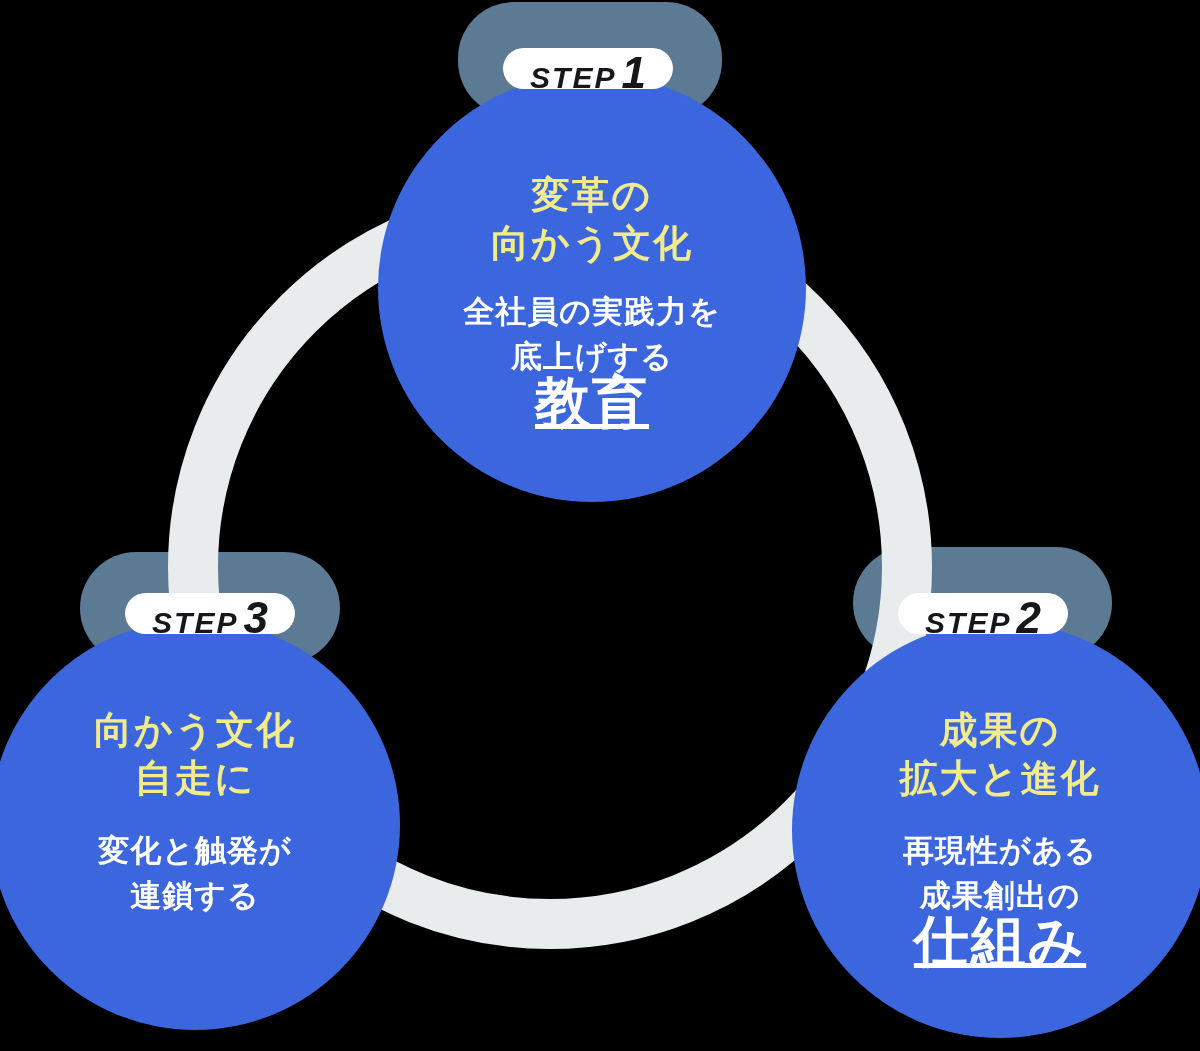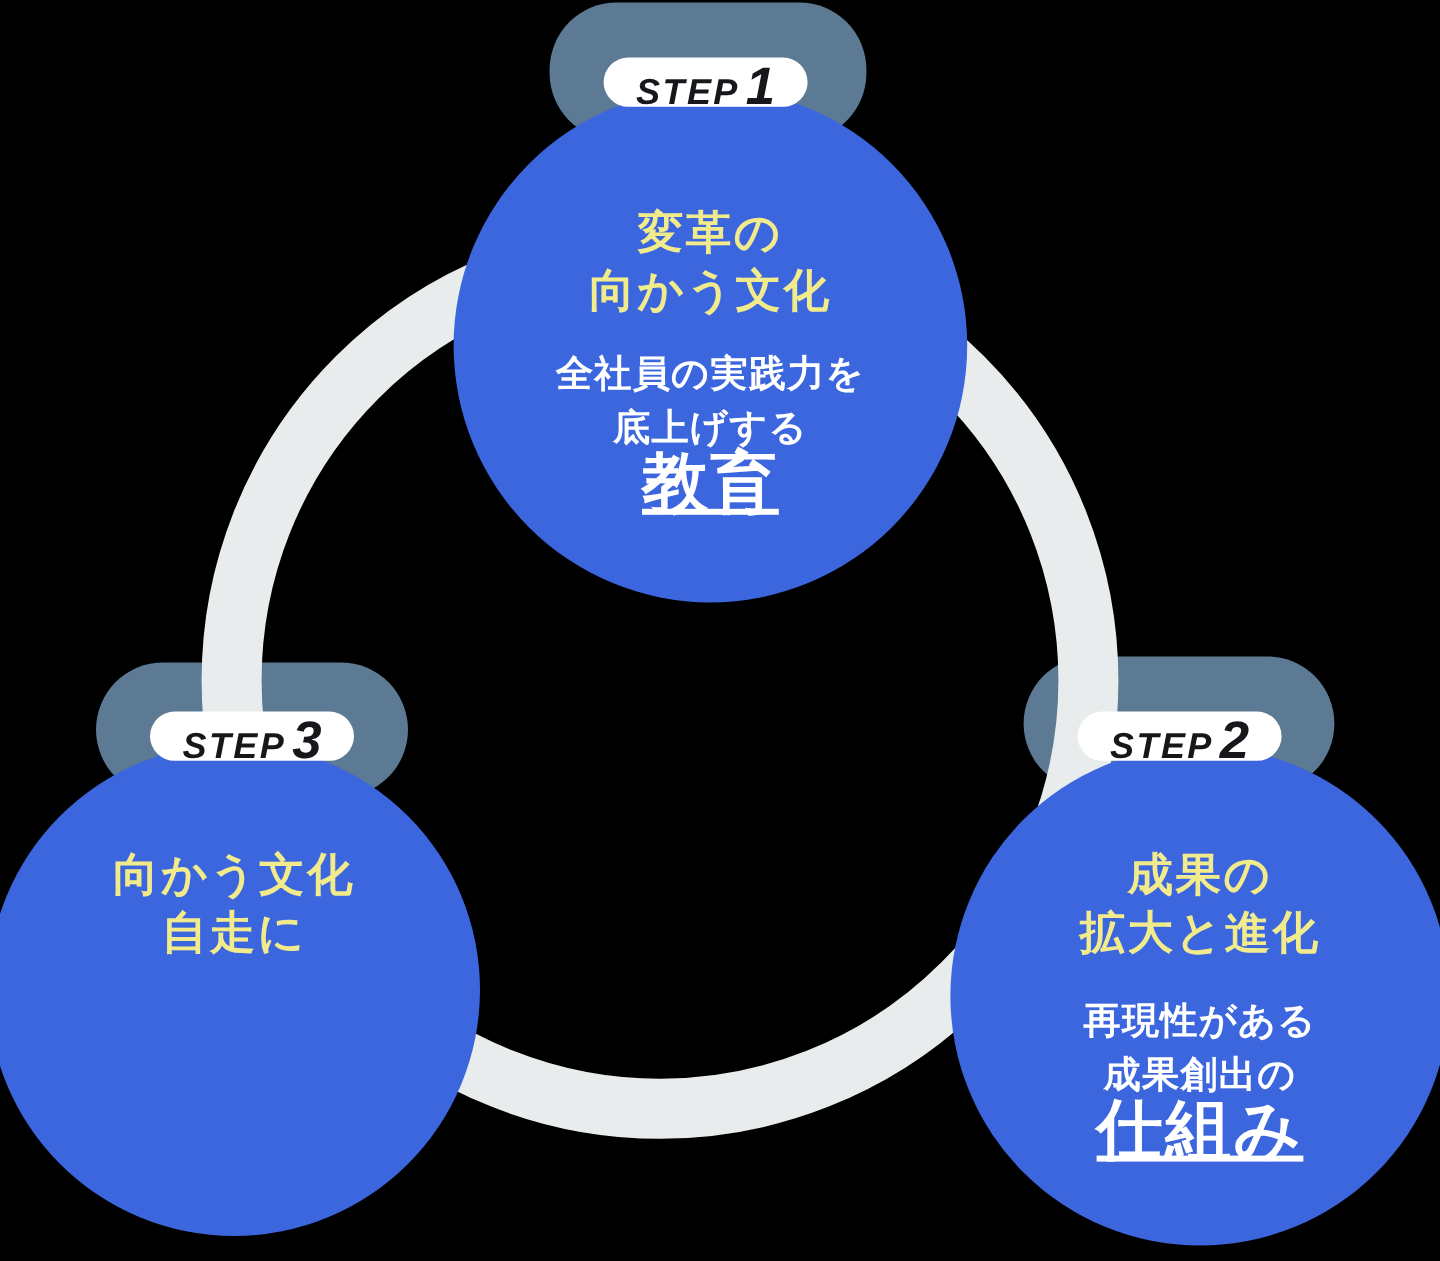--- a/index.html
+++ b/index.html
@@ -123,20 +123,24 @@
       <div>成果創出の</div>
     </div>
     <div class="keyword">仕組み</div>
   </div>
 
   <div class="circle s3">
     <div class="heading">
       <div>向かう文化</div>
       <div>自走に</div>
     </div>
+    <div class="bodytext">
+      <div>変化と触発が</div>
+      <div>連鎖する</div>
+    </div>
   </div>
 
   <div class="badge s1">
     <span class="step-word">STEP</span>
     <span class="step-num">1</span>
   </div>
   <div class="badge s2">
     <span class="step-word">STEP</span>
     <span class="step-num">2</span>
   </div>

